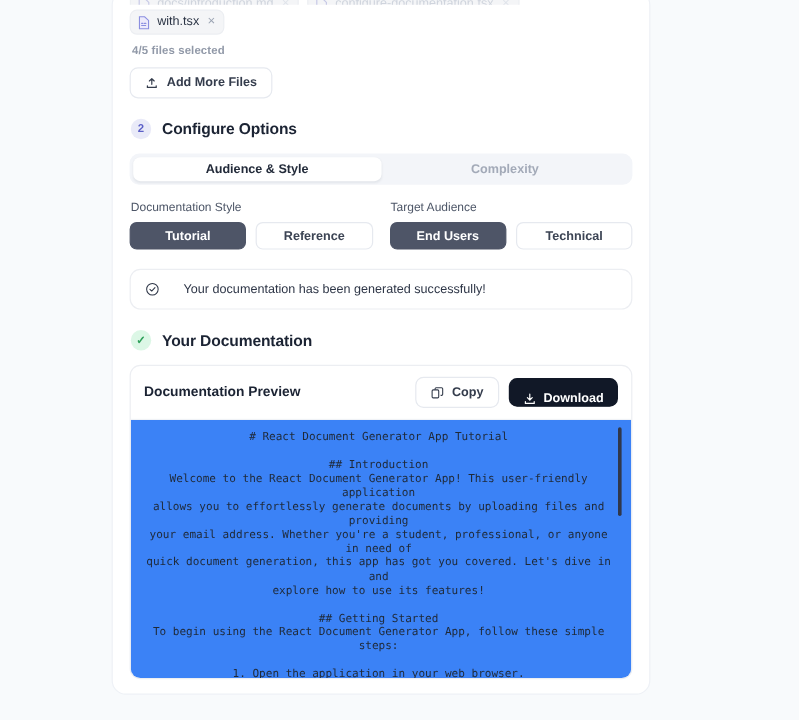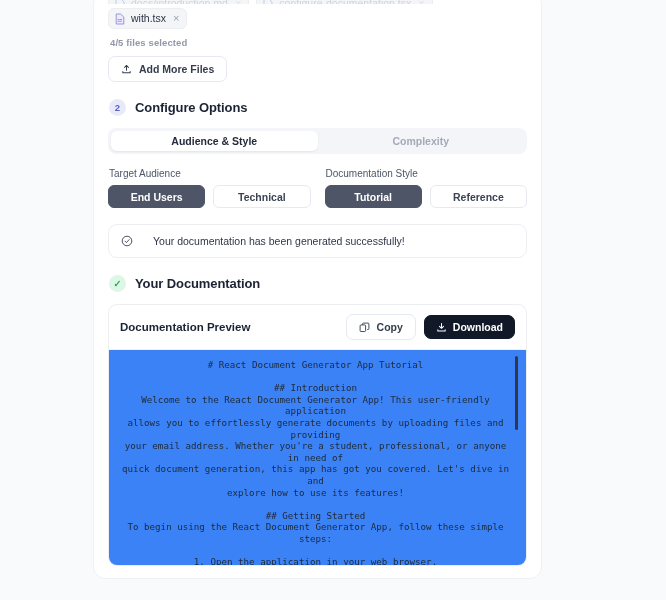--- a/index.html
+++ b/index.html
@@ -221,21 +221,21 @@
     border-bottom: 1px solid #f0f2f6;
   }
   .preview-title {
     font-size: 11.5px;
     font-weight: bold;
     color: #1b2333;
   }
   .preview-actions { display: flex; gap: 8px; align-items: center; }
   .btn-dark {
     display: inline-flex;
-    align-items: center;
+    align-items: flex-end;
     justify-content: center;
     gap: 6px;
     background: #111827;
     border: 1px solid #111827;
     border-radius: 7px;
     color: #ffffff;
     font-size: 10.5px;
     font-weight: bold;
     height: 24px;
     padding: 0 11px;
@@ -342,31 +342,31 @@
         <span class="section-title">Configure Options</span>
       </div>
 
       <div class="segmented">
         <div class="seg active">Audience &amp; Style</div>
         <div class="seg">Complexity</div>
       </div>
 
       <div class="opt-grid">
         <div class="opt-col">
+          <div class="opt-label">Documentation Style</div>
+          <div class="opt-btns">
+            <button class="opt-btn selected">Tutorial</button>
+            <button class="opt-btn">Reference</button>
+          </div>
+        </div>
+        <div class="opt-col">
           <div class="opt-label">Target Audience</div>
           <div class="opt-btns">
             <button class="opt-btn selected">End Users</button>
             <button class="opt-btn">Technical</button>
-          </div>
-        </div>
-        <div class="opt-col">
-          <div class="opt-label">Documentation Style</div>
-          <div class="opt-btns">
-            <button class="opt-btn selected">Tutorial</button>
-            <button class="opt-btn">Reference</button>
           </div>
         </div>
       </div>
 
       
       <div class="alert">
         <span>
           <svg width="12" height="12" viewBox="0 0 14 14">
             <circle cx="7" cy="7" r="5.6" fill="none" stroke="#2e3647" stroke-width="1"></circle>
             <path d="M4.6 7.1l1.7 1.7 3.2-3.4" fill="none" stroke="#2e3647" stroke-width="1" stroke-linecap="round" stroke-linejoin="round"></path>

